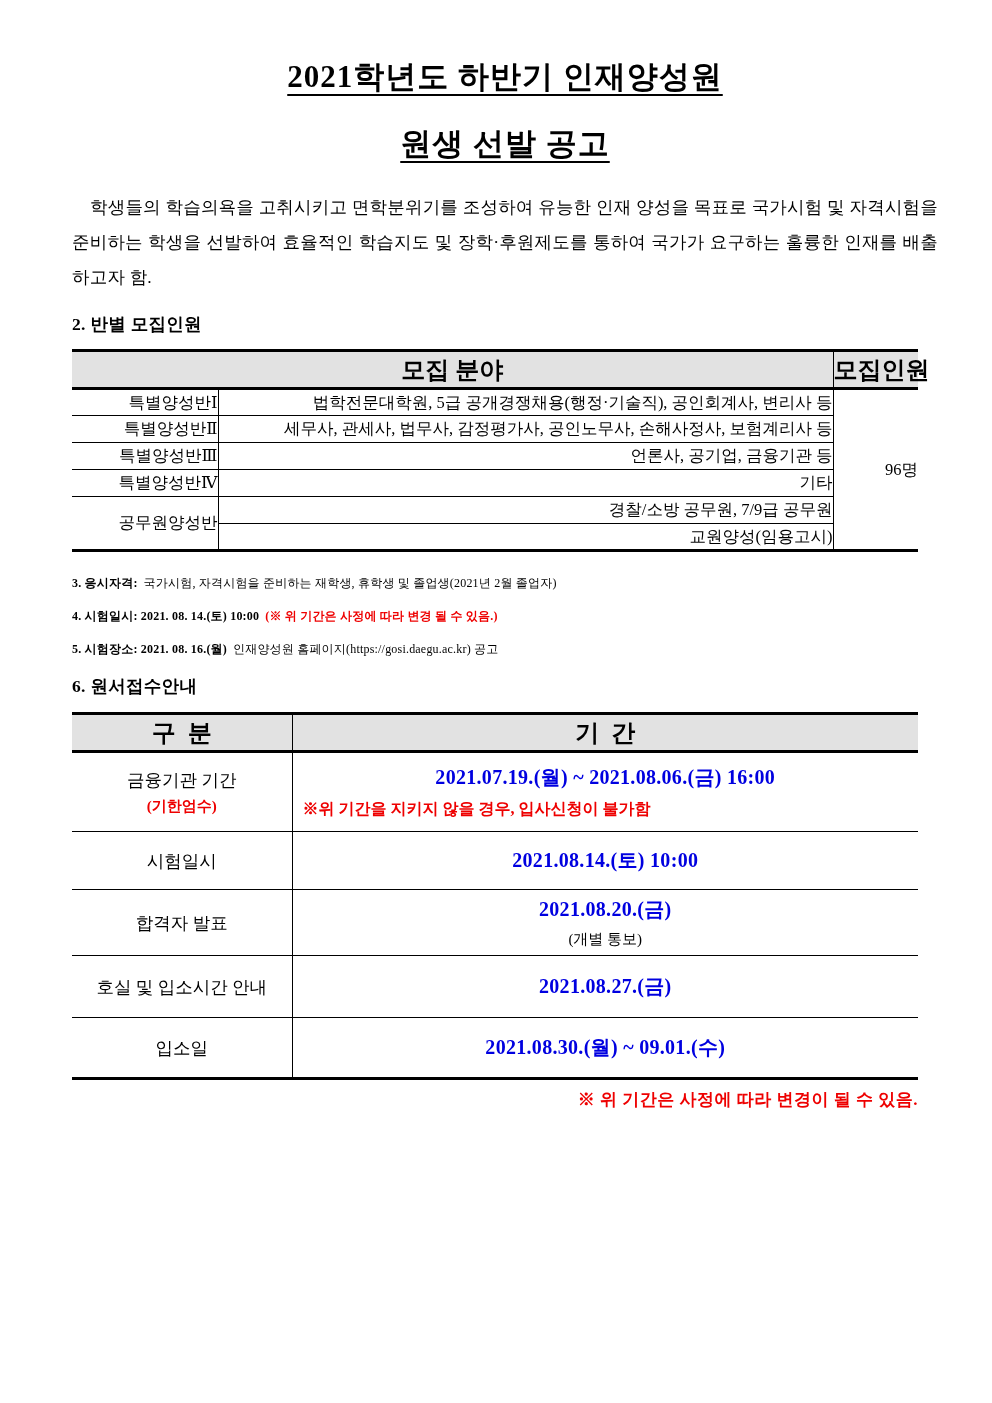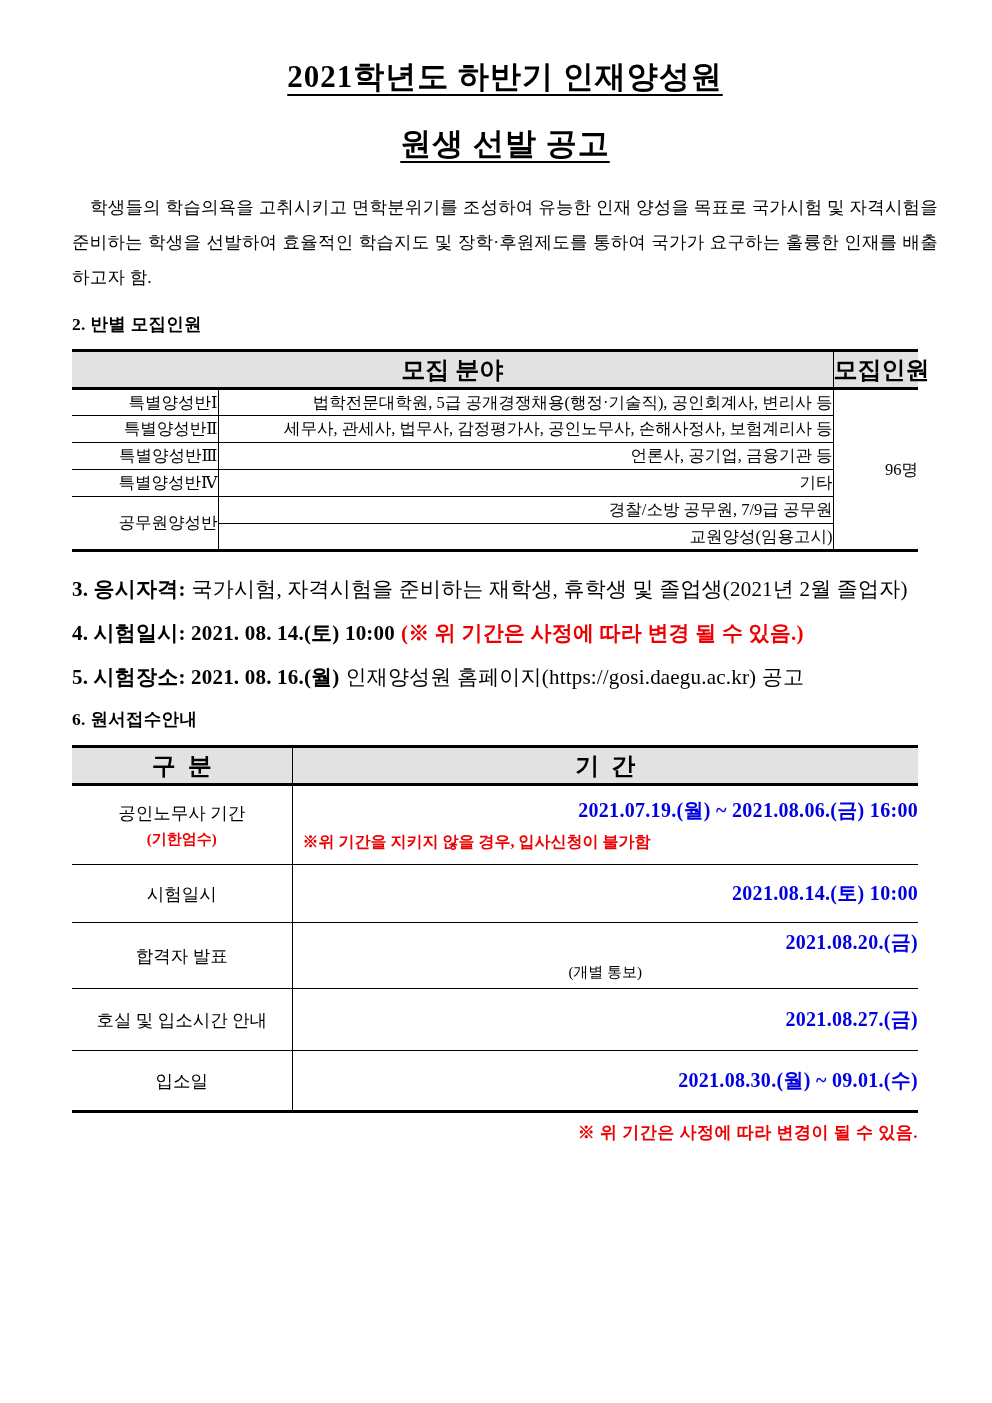--- a/index.html
+++ b/index.html
@@ -36,36 +36,36 @@
   }
   tbody td {
     border:1px solid #000; text-align:center; vertical-align:middle;
     font-size:16.5px;
   }
   th:first-child, td:first-child { border-left:none; }
   th:last-child,  td:last-child  { border-right:none; }
   .t1 tbody td { height:27px;text-align:right; }
 
   .items { margin-top:23px; }
-  .item-line { font-size:21px; margin-bottom:16px; letter-spacing:0.2px; }
+  .item-line { font-size:12px; margin-bottom:16px; letter-spacing:0.2px; }
   .item-line .lbl { font-weight:bold; margin-right:6px; }
   .b { font-weight:bold; }
   .red { color:var(--red); }
 
   .t2 { margin-top:14px; }
   .t2 .r0 td { height:80px; }
   .t2 .r1 td { height:58px; }
   .t2 .r2 td { height:66px; }
   .t2 .r3 td { height:92px; }
   .t2 .r4 td { height:62px; }
   .t2 .r5 td { height:61px; }
   .t2 .cat { font-size:17.5px; }
   .prelines { white-space:pre-line; line-height:27px; }
   .cat-note { color:var(--red); font-size:15px; font-weight:bold; margin-top:5px; }
-  .period-main { color:var(--blue); font-size:20px; font-weight:bold; text-align:right; letter-spacing:0.3px; }
+  .period-main { color:var(--blue); font-size:20px; font-weight:bold; text-align:center; letter-spacing:0.3px; }
   .period-note { color:var(--red); font-size:16px; font-weight:bold; text-align:left; padding-left:10px; margin-top:8px; }
   .period-sub { font-size:15px; text-align:center; margin-top:7px; }
   .footnote {
     width:846px; margin-top:8px; text-align:right;
     color:var(--red); font-weight:bold; font-size:17px; letter-spacing:0.5px;
   }
 </style>
 </head>
 <body>
 
@@ -138,21 +138,21 @@
       </colgroup>
     <thead>
       <tr>
         <th>구  분</th>
         <th>기  간</th>
       </tr>
     </thead>
     <tbody>
       <tr class="r0">
         <td class="cat">
-          <div>공인노무사 기간</div>
+          <div>금융기관 기간</div>
           <div class="cat-note">(기한엄수)</div>
         </td>
         <td>
           <div class="period-main">2021.07.19.(월) ~ 2021.08.06.(금) 16:00</div>
           <div class="period-note">※위 기간을 지키지 않을 경우, 입사신청이 불가함</div>
         </td>
       </tr>
       <tr class="r1">
         <td class="cat">
           <div>시험일시</div>

